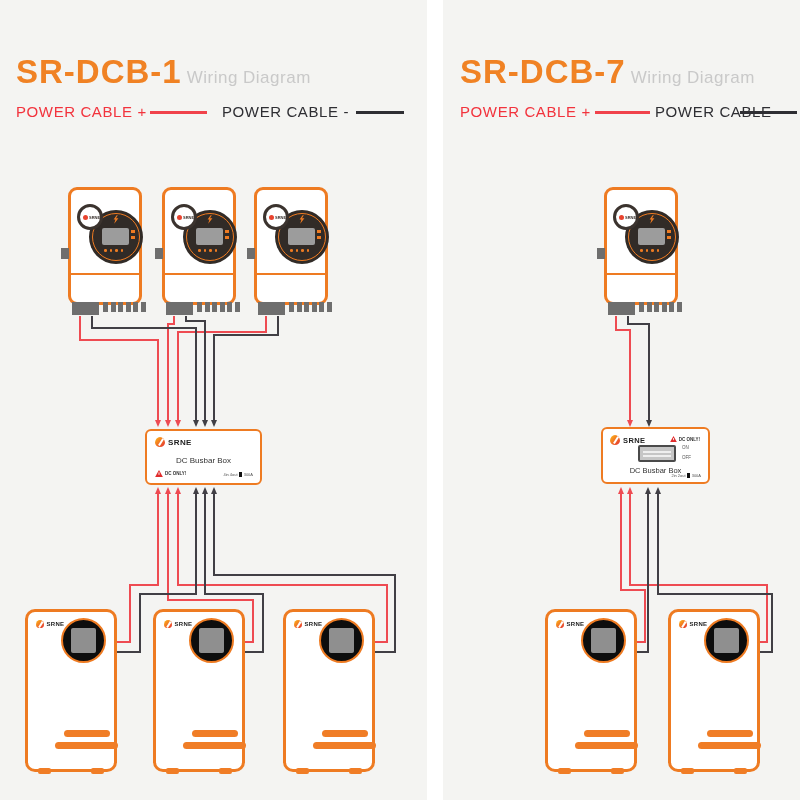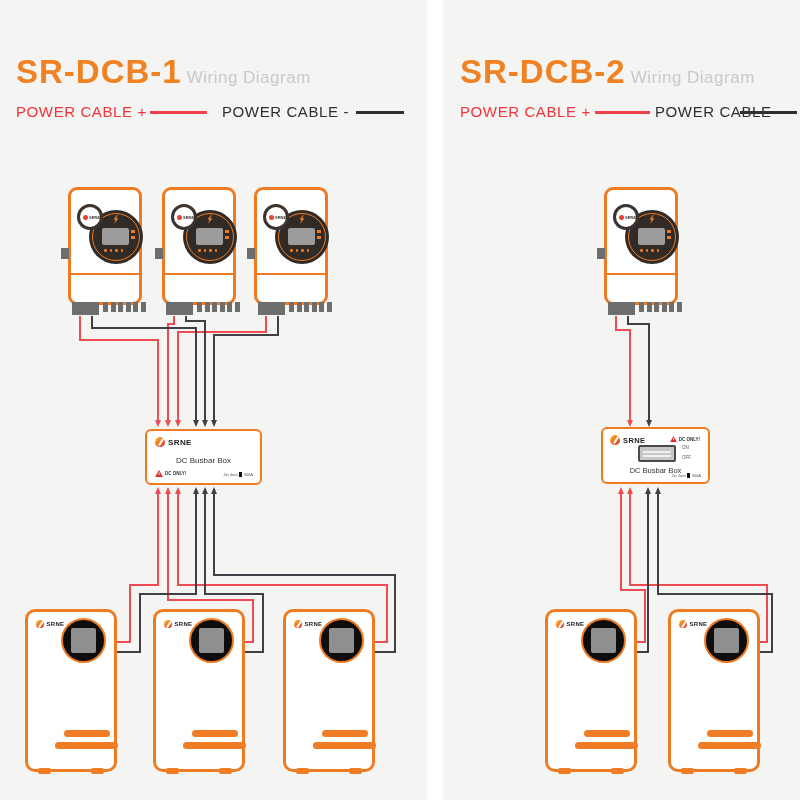--- a/index.html
+++ b/index.html
@@ -306,21 +306,21 @@
     <div class="bat-bar b2"></div>
     <div class="bat-foot f1"></div>
     <div class="bat-foot f2"></div>
   </div>
 
 </div>
 
 <div class="panel" style="left:443px;width:357px">
 
   <div class="title-row" style="left:17px">
-    <span class="title">SR-DCB-2</span><span class="subtitle">Wiring Diagram</span>
+    <span class="title">SR-DCB-7</span><span class="subtitle">Wiring Diagram</span>
   </div>
 
   <span class="leg-text leg-pos" style="left:17px;top:66px">POWER CABLE +</span>
   <span class="leg-line red" style="left:152px;top:74px;width:55px"></span>
   <span class="leg-text leg-neg" style="left:212px;top:66px">POWER CABLE -</span>
   <span class="leg-line blk" style="left:297px;top:74px;width:57px"></span>
 
   <svg class="wires" width="357" height="800">
 
     <path class="wire pos" d="M173,279 V293 H187 V384"></path>

